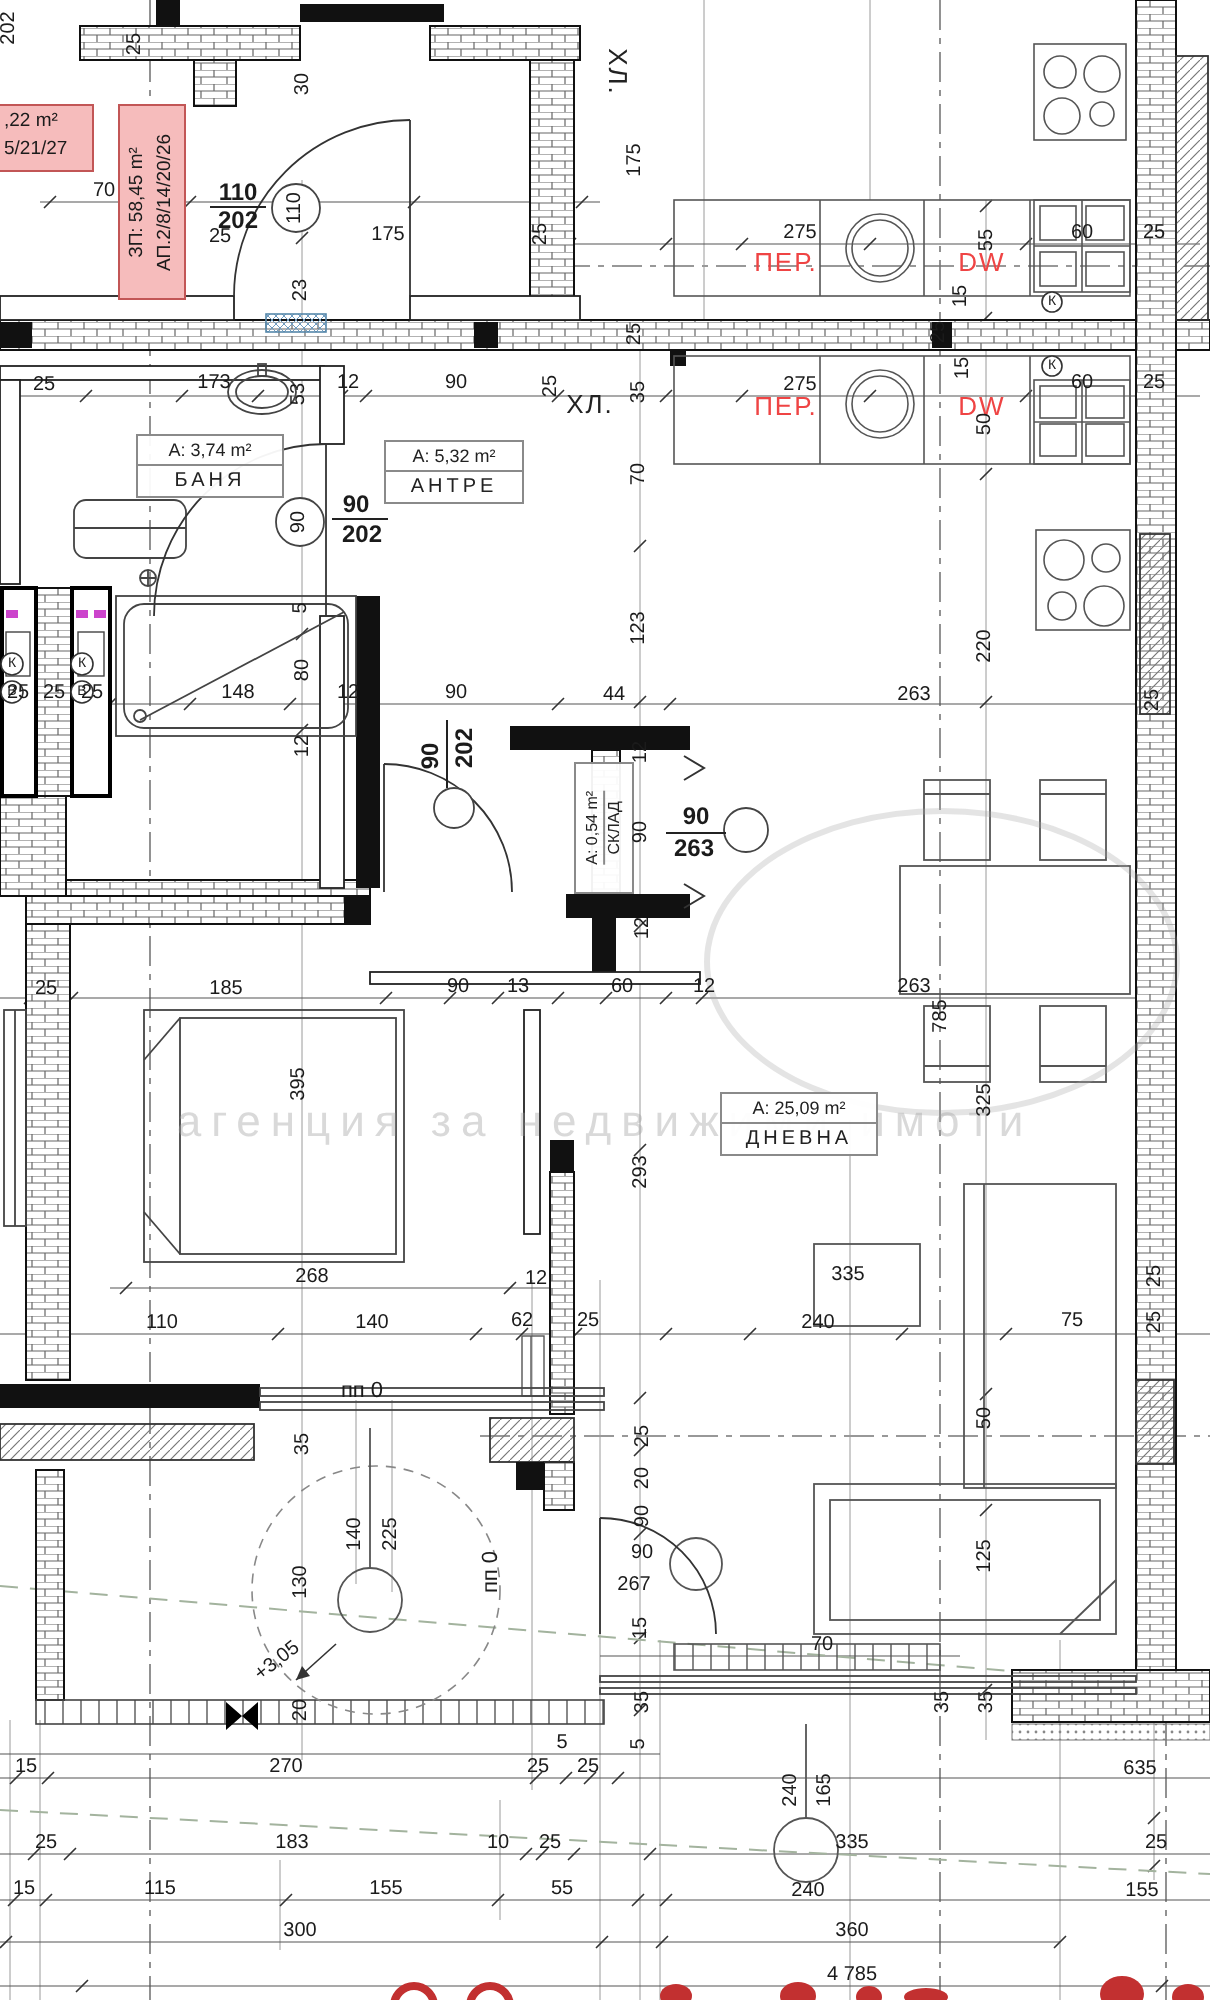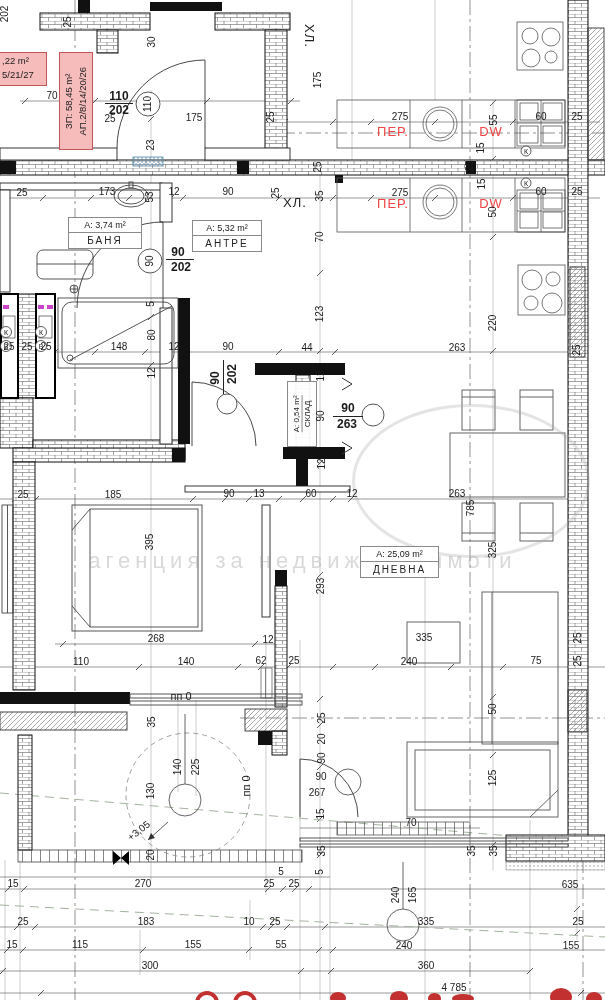--- a/index.html
+++ b/index.html
@@ -523,21 +523,21 @@
 <i class="t" style="left:193px;top:945px">155</i>
 <i class="t" style="left:281px;top:945px">55</i>
 <i class="t" style="left:150px;top:966px">300</i>
 <i class="t v" style="left:396px;top:895px">240</i>
 <i class="t v" style="left:413px;top:895px">165</i>
 <i class="t" style="left:426px;top:922px">335</i>
 <i class="t" style="left:404px;top:946px">240</i>
 <i class="t" style="left:578px;top:922px">25</i>
 <i class="t" style="left:571px;top:946px">155</i>
 <i class="t" style="left:426px;top:966px">360</i>
-<i class="t" style="left:454px;top:988px">4 785</i>
+<i class="t" style="left:426px;top:988px">4 785</i>
 
 <div class="rfo" style="left:195px;top:991px;width:16px;height:16px"></div>
 <div class="rfo" style="left:233px;top:991px;width:16px;height:16px"></div>
 <div class="rf" style="left:330px;top:992px;width:16px;height:12px"></div>
 <div class="rf" style="left:390px;top:991px;width:18px;height:14px"></div>
 <div class="rf" style="left:428px;top:993px;width:13px;height:11px"></div>
 <div class="rf" style="left:452px;top:994px;width:22px;height:9px"></div>
 <div class="rf" style="left:550px;top:988px;width:22px;height:18px"></div>
 <div class="rf" style="left:586px;top:992px;width:16px;height:13px"></div>
 

